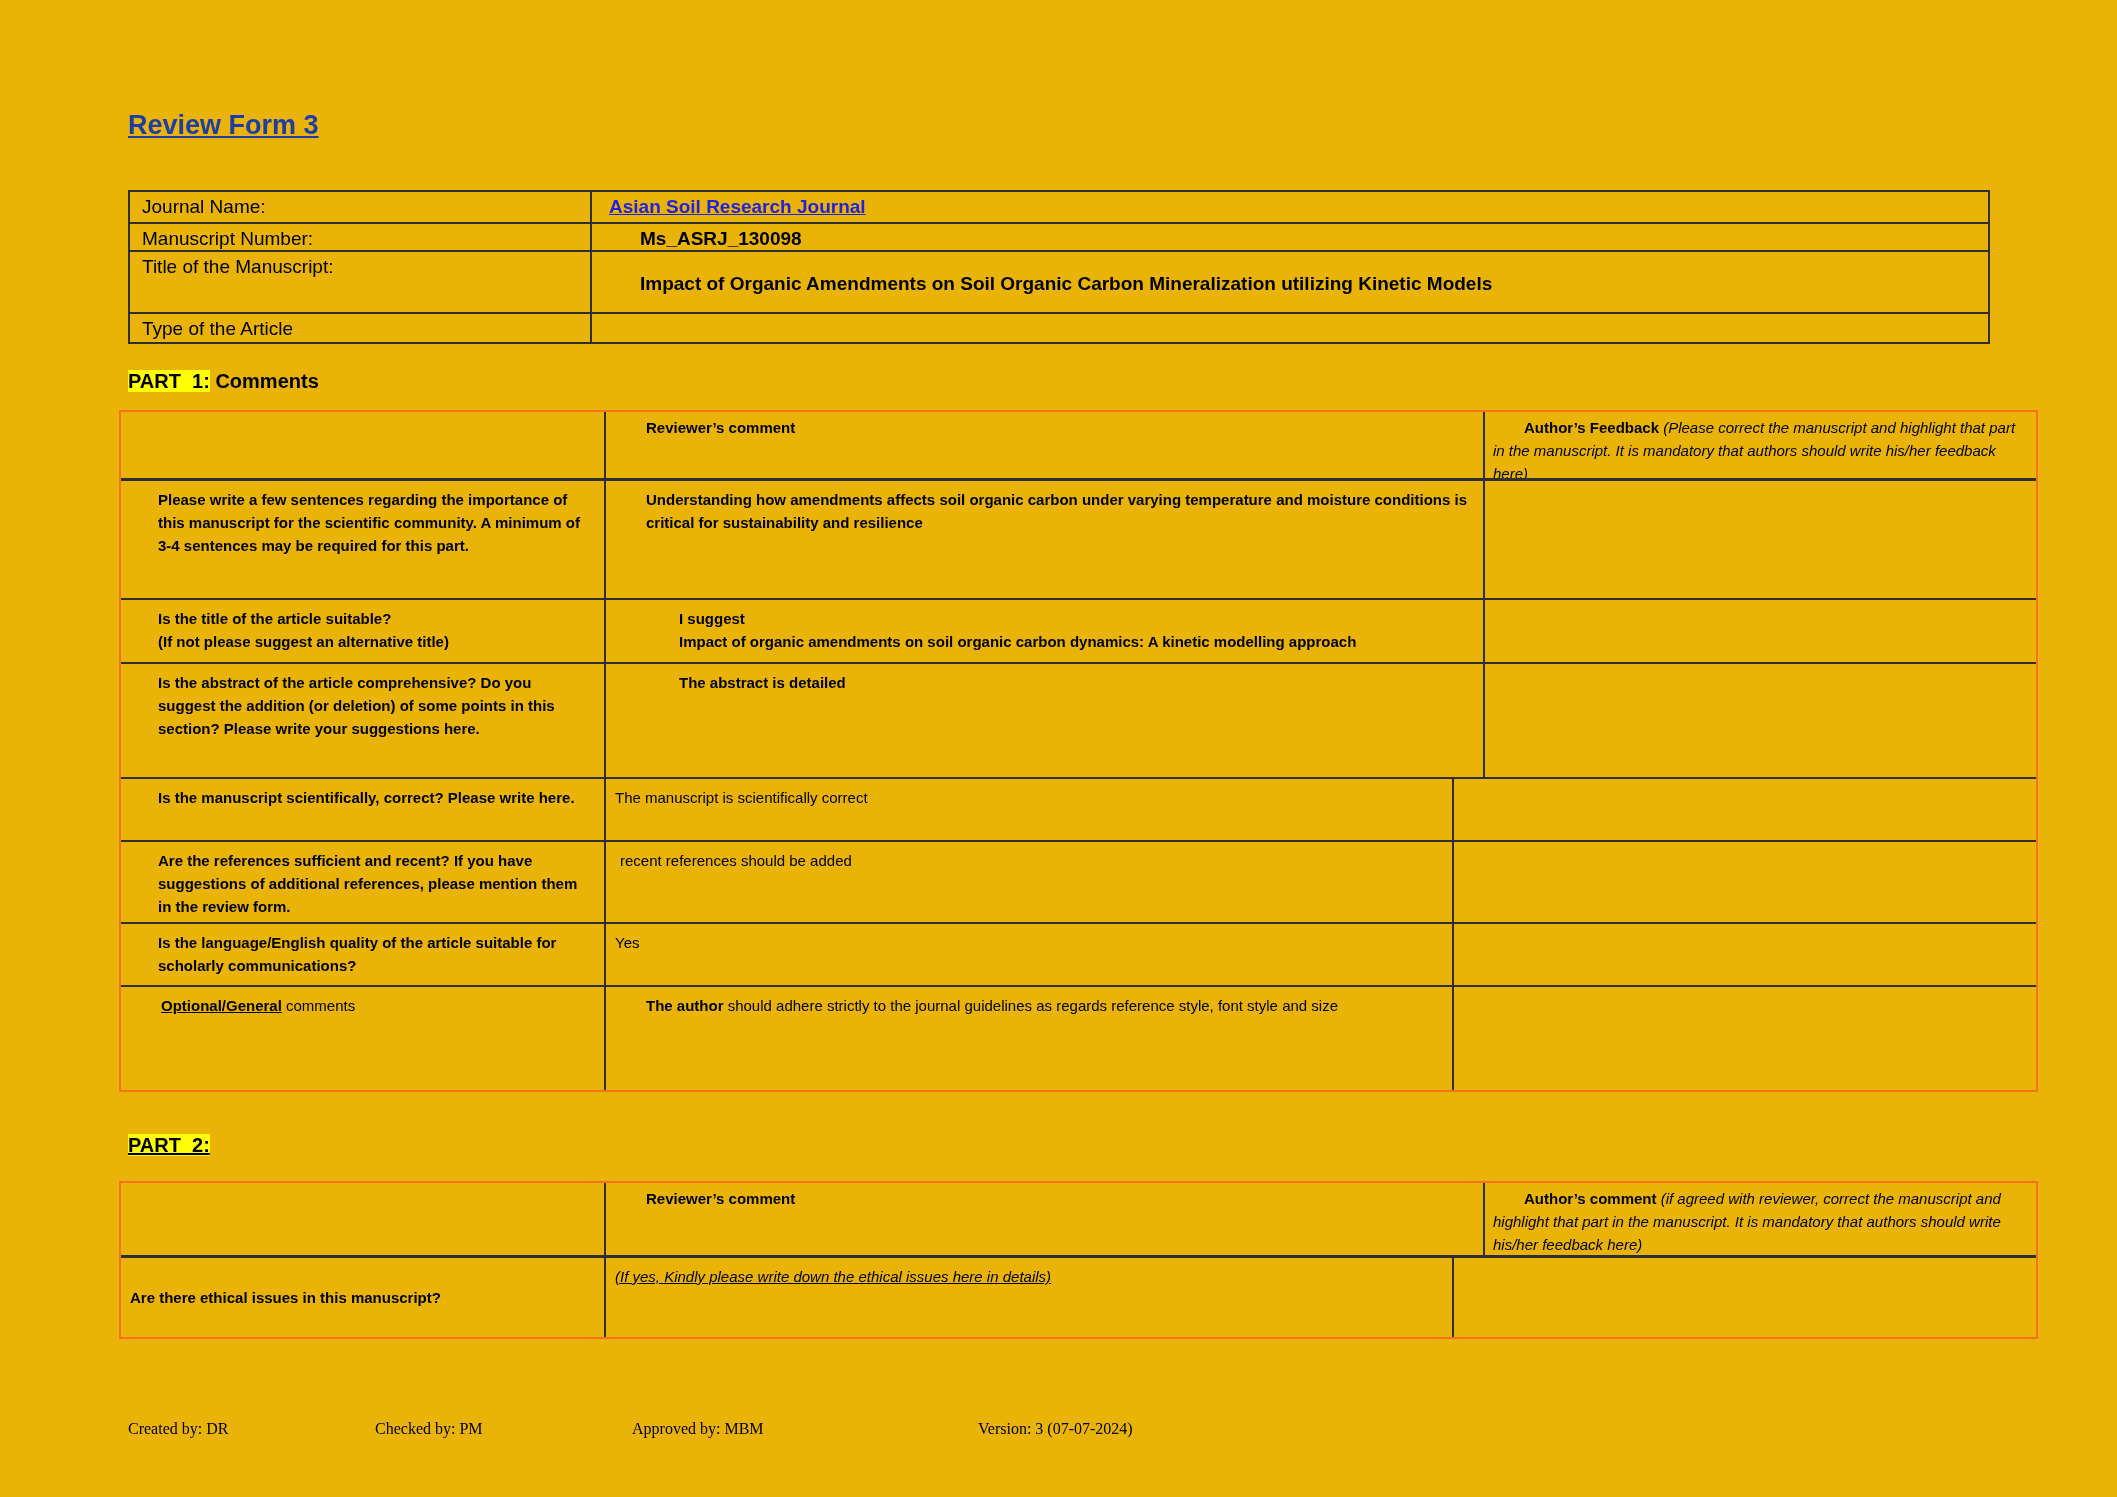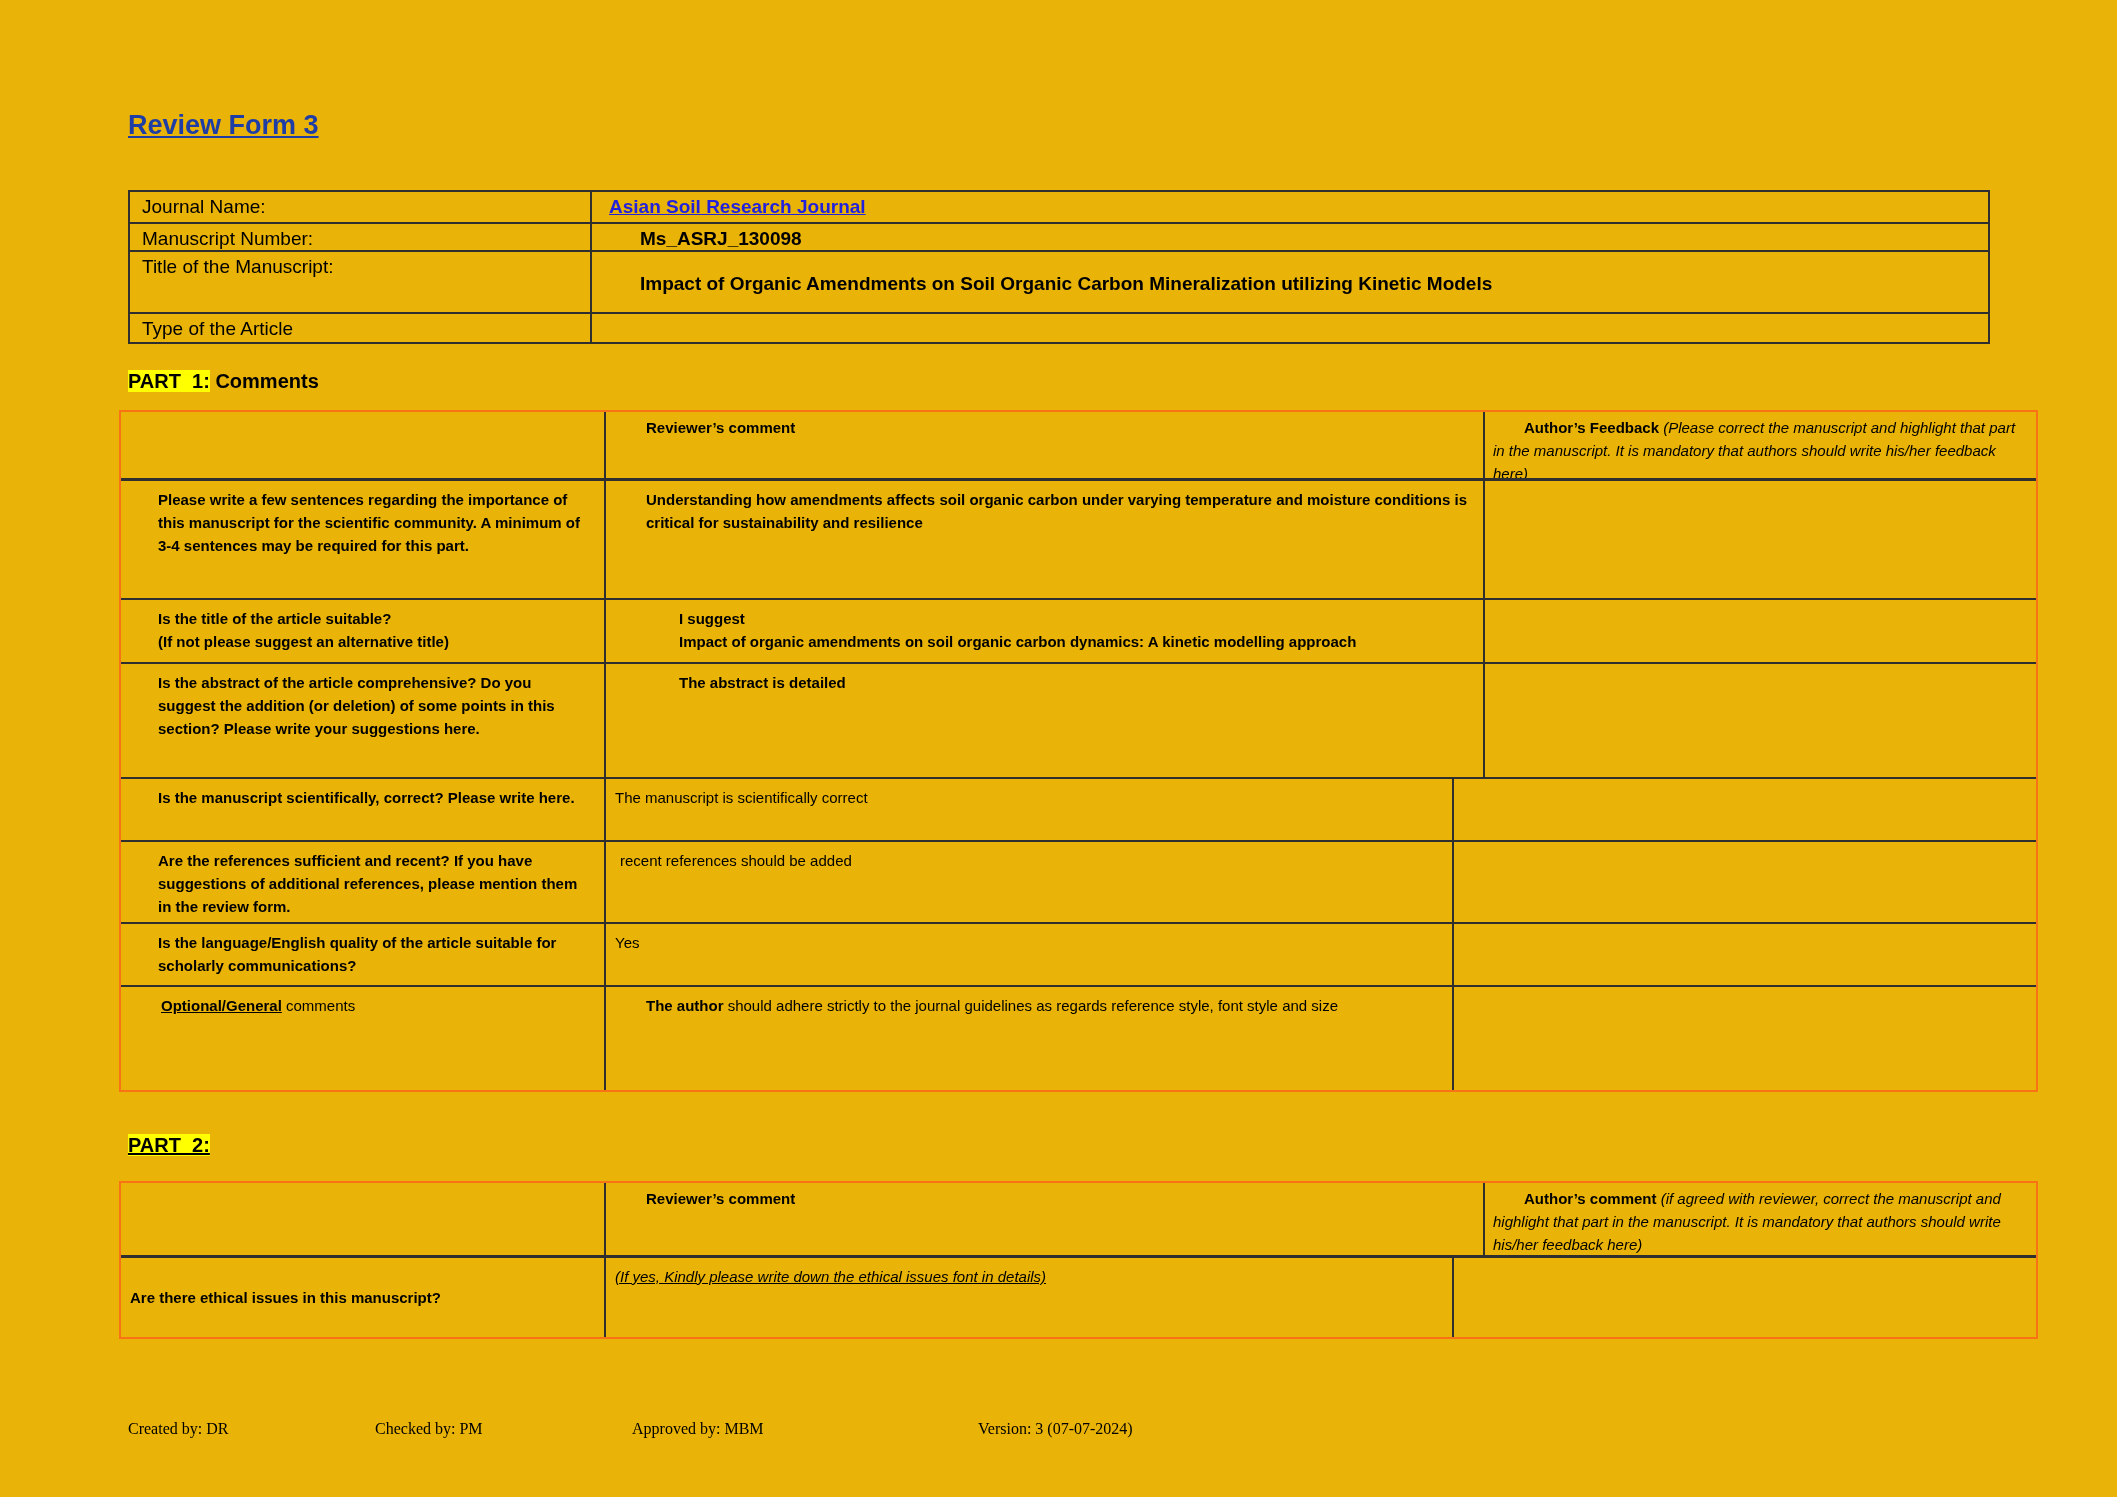--- a/index.html
+++ b/index.html
@@ -175,21 +175,21 @@
     <div class="rt-row" style="height: 72px;">
       <div class="cell-q"></div>
       <div class="cell-c bold" style="padding-top:4px;">Reviewer’s comment</div>
       <div class="cell-a">
         <span class="bold">Author’s comment</span><span class="hdr-note"> (if agreed with reviewer, correct the manuscript and highlight that part in the manuscript. It is mandatory that authors should write his/her feedback here)</span>
       </div>
     </div>
 
     <div class="rt-row after-header" style="height: 82px;">
       <div class="cell-q flush v-center" style="padding-top:0;">Are there ethical issues in this manuscript?</div>
-      <div class="cell-c italic-underline">(If yes, Kindly please write down the ethical issues font in details)</div>
+      <div class="cell-c italic-underline">(If yes, Kindly please write down the ethical issues here in details)</div>
       <div class="cell-a"></div>
     </div>
   </div>
 
   <div class="footer-item" style="left: 128px;">Created by: DR</div>
   <div class="footer-item" style="left: 375px;">Checked by: PM</div>
   <div class="footer-item" style="left: 632px;">Approved by: MBM</div>
   <div class="footer-item" style="left: 978px;">Version: 3 (07-07-2024)</div>
 
 </div>

